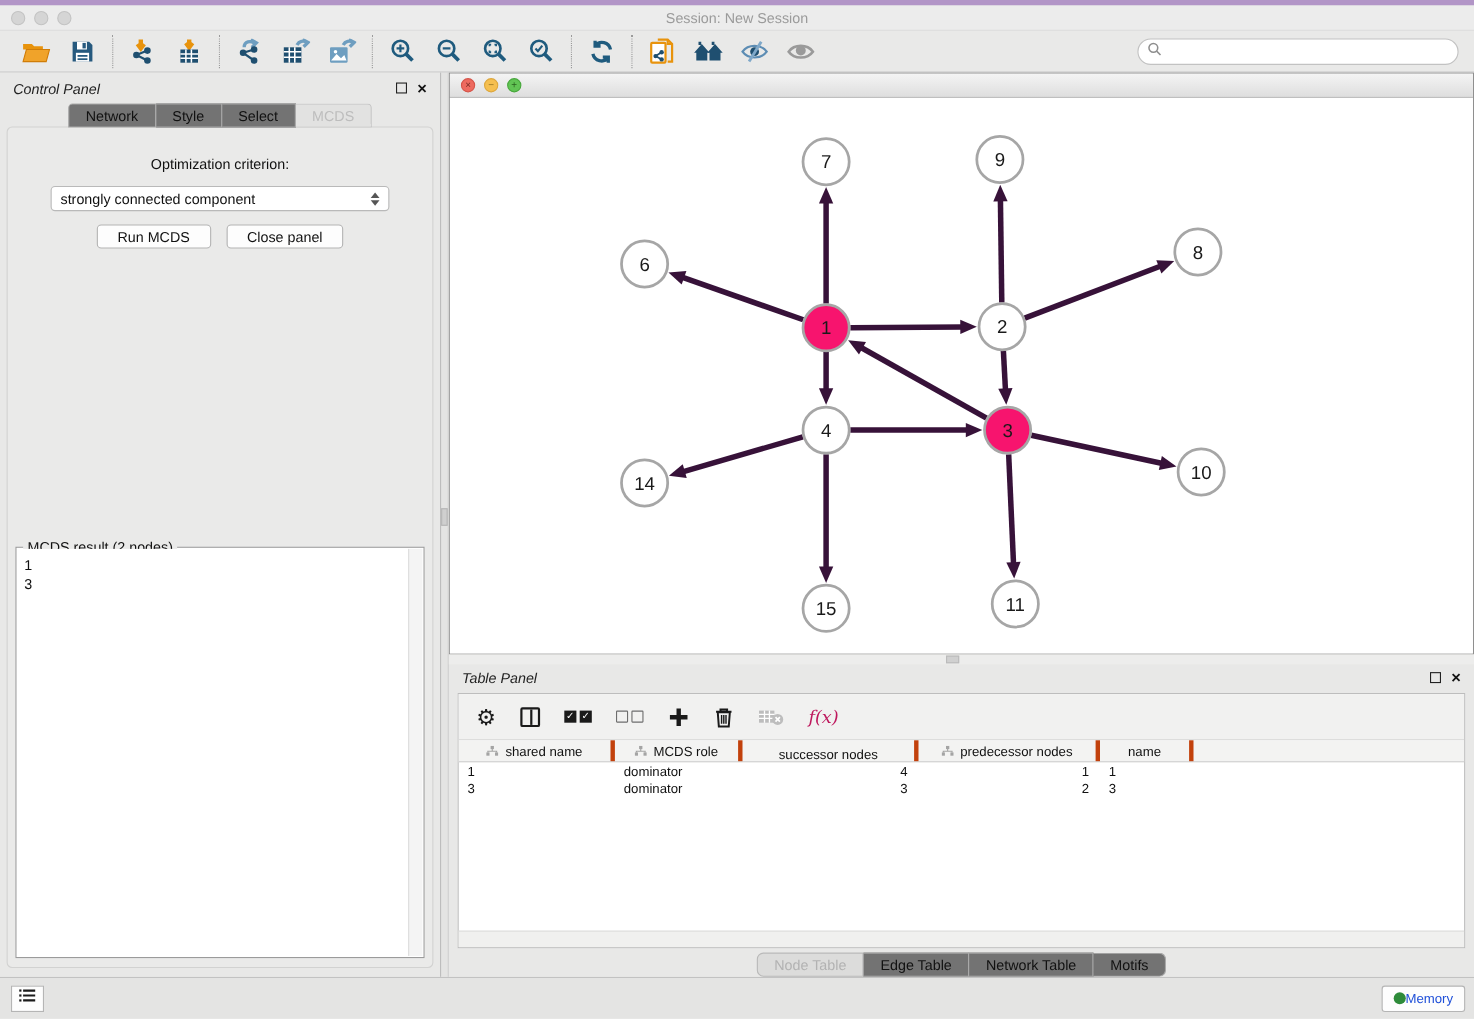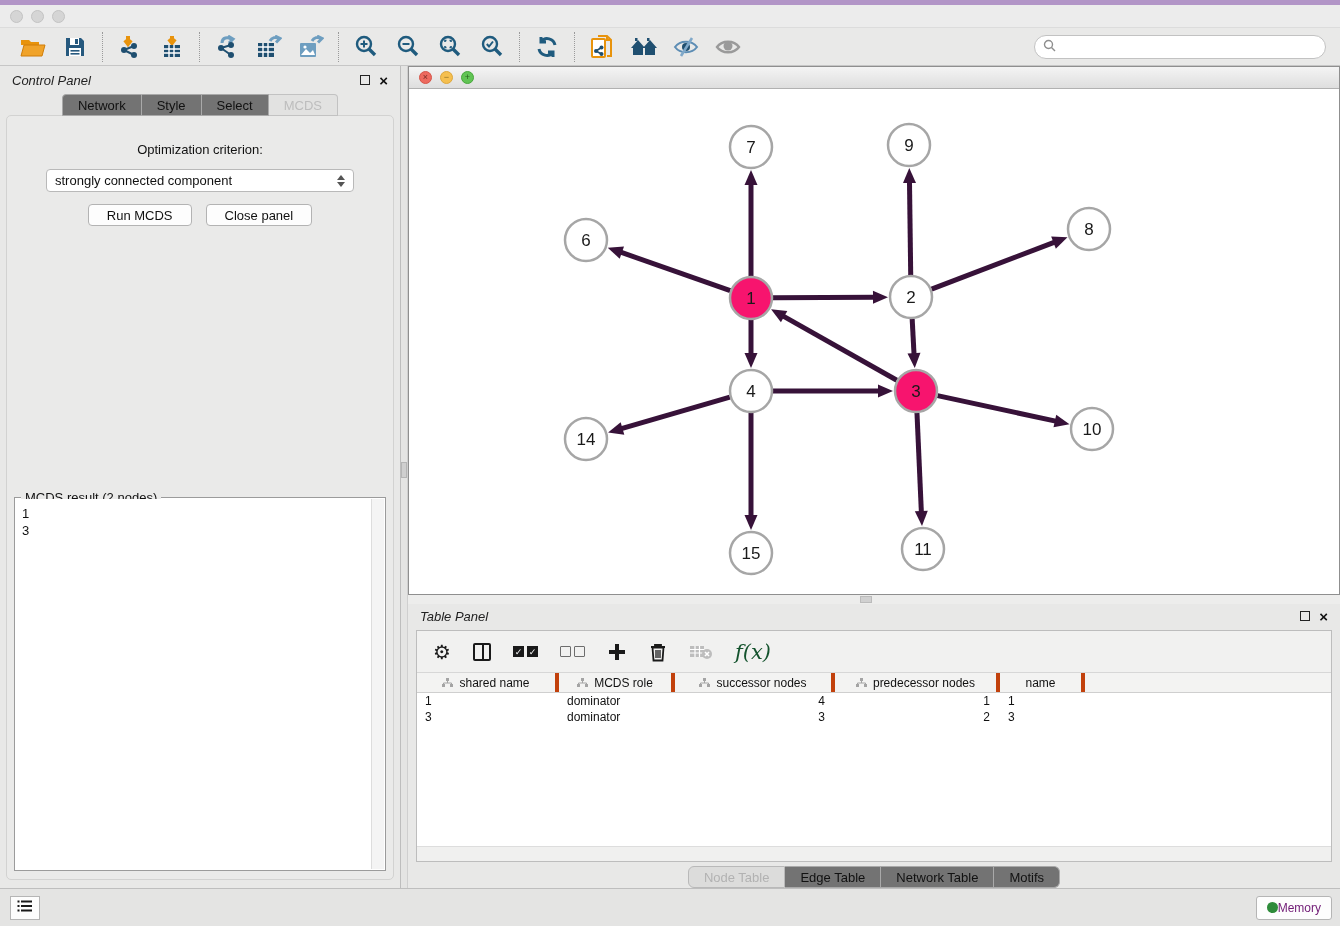--- a/index.html
+++ b/index.html
@@ -76,54 +76,55 @@
   .tp-box { margin:2px 8px 0 8px; height:232px; background:#fff; border:1px solid #bdbdbd; display:flex; flex-direction:column; }
   .tp-toolbar { height:42px; background:#f1f1f0; border-bottom:1px solid #d7d7d7; display:flex; align-items:center; gap:22px; padding:0 16px; }
   .tp-toolbar .ticon { display:flex; align-items:center; justify-content:center; }
   .gear-glyph { font-size:20px; color:#1a1a1a; font-family:"DejaVu Sans",sans-serif; }
   .col-icon { width:18px; height:18px; border:2px solid #1a1a1a; border-radius:2px; position:relative; }
   .col-icon::after { content:""; position:absolute; left:50%; top:0; bottom:0; width:2px; background:#1a1a1a; }
   .cb-pair { display:flex; gap:3px; }
   .cb { width:11px; height:11px; display:flex; align-items:center; justify-content:center; }
   .cb.checked { background:#1a1a1a; color:#fff; font-size:9px; }
   .cb.empty { border:1.5px solid #6d6d6d; border-radius:1px; }
-  .fx-label { font-family:"DejaVu Serif",serif; font-style:italic; font-size:21px; color:#14532d; }
+  .fx-label { font-family:"DejaVu Serif",serif; font-style:italic; font-size:16px; color:#be185d; }
 
   .tbl-header { display:flex; height:20px; background:#f3f3f2; border-bottom:1px solid #cfcfcf; font-size:12px; color:#111; }
   .th { display:flex; align-items:center; justify-content:center; gap:6px; border-right:4px solid #c2410c; }
   .th .tree-ic { opacity:.75; }
   .tbl-rows { flex:1; overflow:hidden; font-size:12px; color:#111; }
   .tr { display:flex; height:16px; align-items:center; }
   .td { overflow:hidden; white-space:nowrap; }
   .td.l { text-align:left; padding-left:8px; }
   .td.r { text-align:right; padding-right:10px; }
   .tbl-bottomstrip { height:15px; background:#f0f0ef; border-top:1px solid #ddd; }
 
   .tp-tabs { margin-top:4px; display:flex; justify-content:center; }
   .tp-tabs .tab { border-radius:0; }
   .tp-tabs .tab:first-child { border-top-left-radius:6px; border-bottom-left-radius:6px; }
   .tp-tabs .tab:last-child { border-top-right-radius:6px; border-bottom-right-radius:6px; }
   .tp-tabs .tab.selected { background:#dcdcdb; color:#b2b2b2; border-color:#b9b9b9; }
 
   
   .status-bar { height:38px; background:#e4e4e3; border-top:1px solid #bebebe; display:flex; align-items:center; }
   .list-btn { margin-left:10px; width:30px; height:24px; background:#fdfdfd; border:1px solid #b5b5b5; display:flex; align-items:center; justify-content:center; }
-  .memory-btn { margin-left:auto; margin-right:8px; height:24px; padding:0 10px; background:#fdfdfd; border:1px solid #b5b5b5; border-radius:3px; display:flex; align-items:center; gap:0; font-size:12px; color:#701a75; }
+  .memory-btn { margin-left:auto; margin-right:8px; height:24px; padding:0 10px; background:#fdfdfd; border:1px solid #b5b5b5; border-radius:3px; display:flex; align-items:center; gap:0; font-size:12px; color:#1d4ed8; }
   .memory-dot { width:11px; height:11px; border-radius:50%; background:#2e8b3a; display:inline-block; }
 </style>
 </head>
 <body>
 
 <div class="menustrip"></div>
 <div class="titlebar">
   <div class="tl-group">
     <span class="tl"></span>
     <span class="tl"></span>
     <span class="tl"></span>
   </div>
+  <div class="win-title">Session: New Session</div>
 </div>
 
 <div class="main-toolbar">
   <div class="tb-group">
     <span class="tb-btn">
         <span>
       <svg width="26" height="22" viewBox="0 0 26 22">
             <path d="M1 4 h8 l2 2 h8 v3 H1z" fill="#e8930c"></path>
             <path d="M1 20 L4 9 h21 l-3 11z" fill="#f0a32a" stroke="#d07d08" stroke-width="1"></path>
           </svg>
@@ -486,21 +487,21 @@
             </div>
             <div class="th" style="width: 116px;">
               <svg width="11" height="10" viewBox="0 0 11 10" class="tree-ic">
                 <rect x="4" y="0" width="3" height="3" fill="#8a8a8a"></rect>
                 <rect x="0" y="6" width="3" height="3" fill="#8a8a8a"></rect>
                 <rect x="8" y="6" width="3" height="3" fill="#8a8a8a"></rect>
                 <path d="M5.5 3 v2 M1.5 6 v-1 h8 v1" stroke="#8a8a8a" fill="none"></path>
               </svg>
               <span>MCDS role</span>
             </div>
-            <div class="th" style="width: 160px;">
+            <div class="th" style="width: 160px; flex-direction: column;">
               <svg width="11" height="10" viewBox="0 0 11 10" class="tree-ic">
                 <rect x="4" y="0" width="3" height="3" fill="#8a8a8a"></rect>
                 <rect x="0" y="6" width="3" height="3" fill="#8a8a8a"></rect>
                 <rect x="8" y="6" width="3" height="3" fill="#8a8a8a"></rect>
                 <path d="M5.5 3 v2 M1.5 6 v-1 h8 v1" stroke="#8a8a8a" fill="none"></path>
               </svg>
               <span>successor nodes</span>
             </div>
             <div class="th" style="width: 165px;">
               <svg width="11" height="10" viewBox="0 0 11 10" class="tree-ic">

